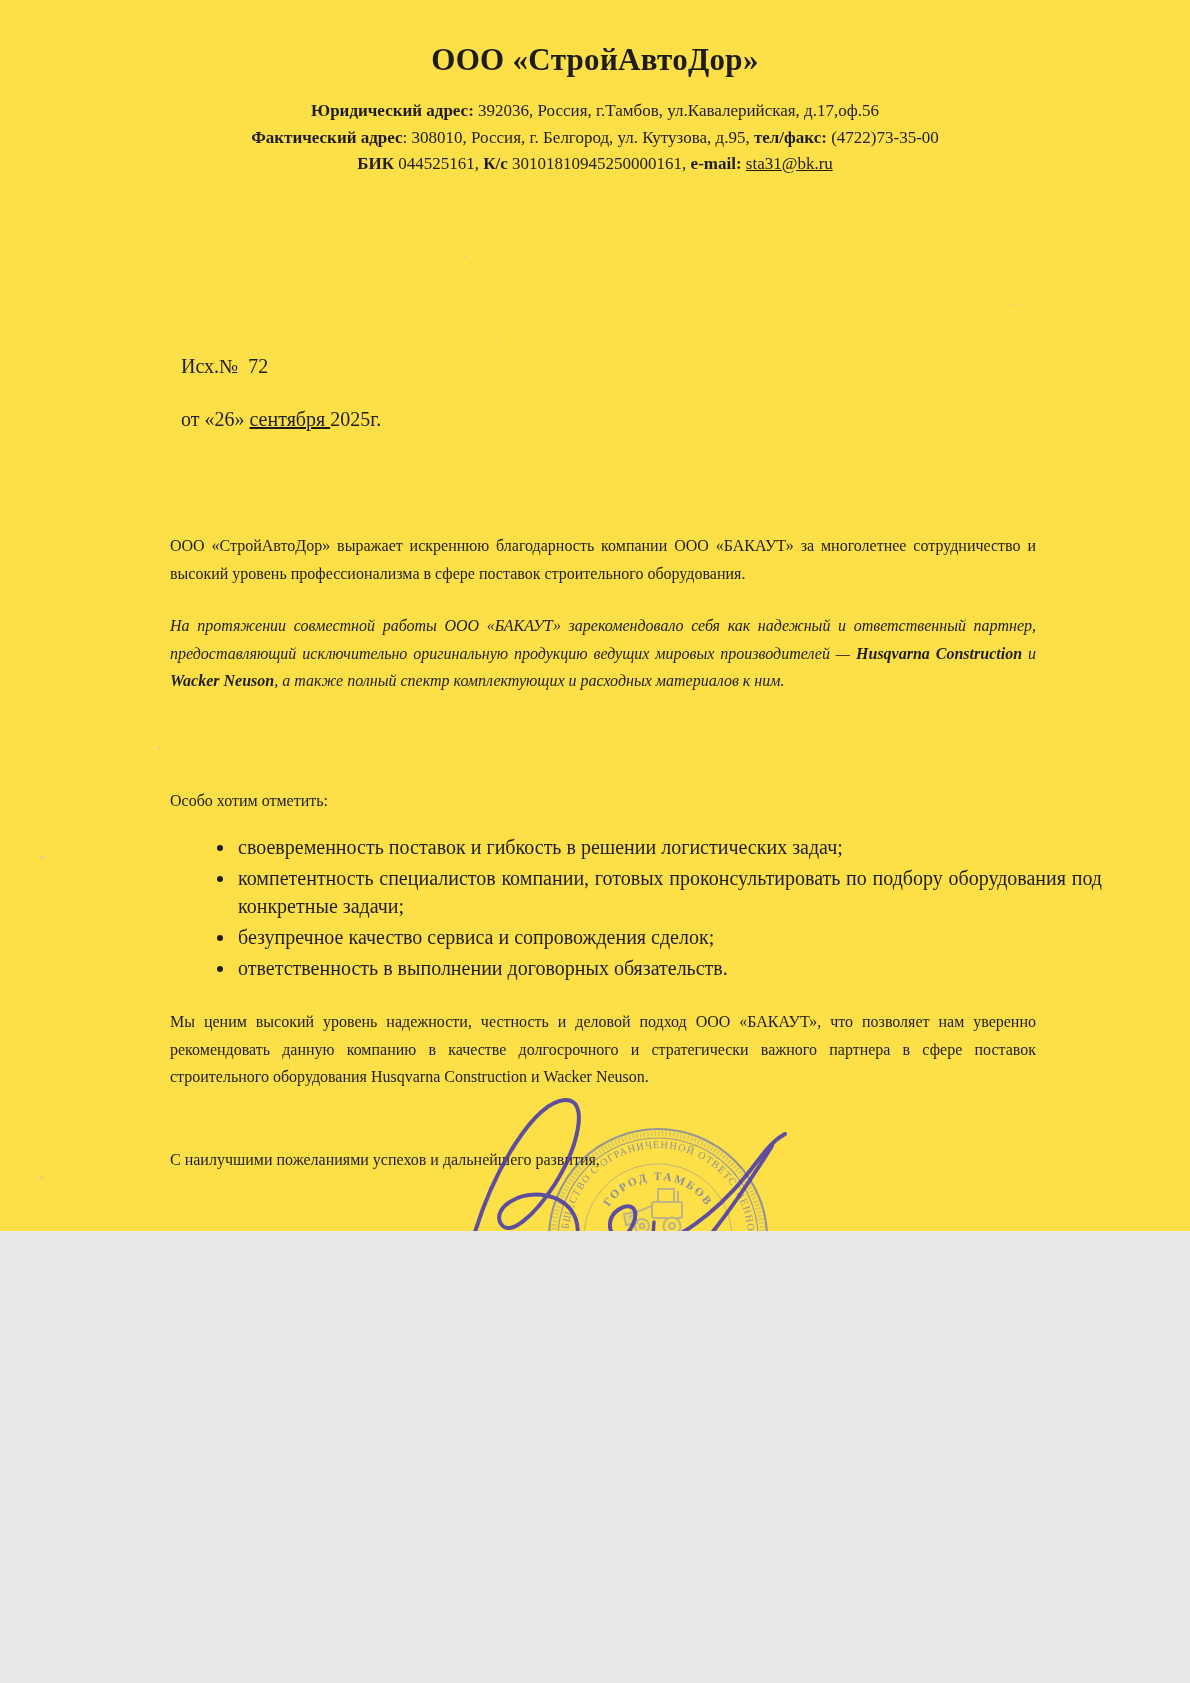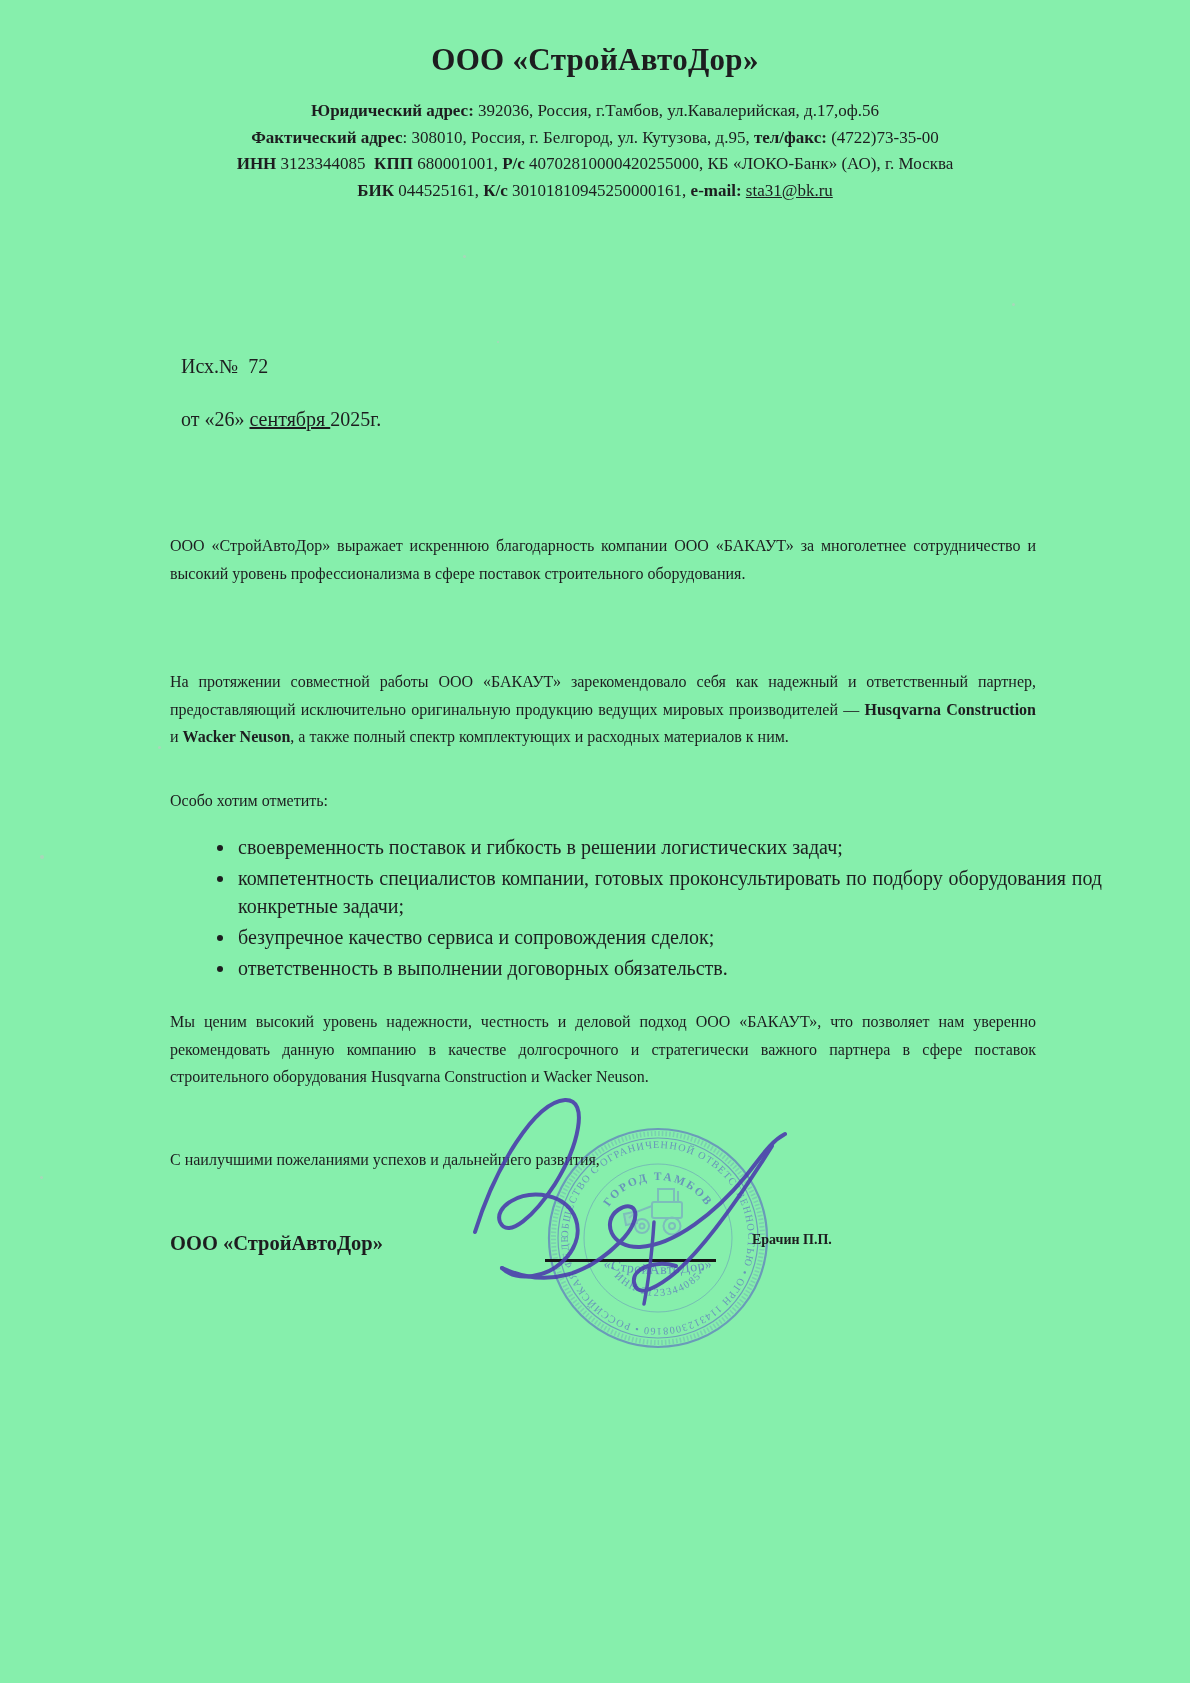--- a/index.html
+++ b/index.html
@@ -1,34 +1,34 @@
 <!DOCTYPE html>
 <html lang="ru"><head>
 <meta charset="utf-8">
 <title>Document</title>
 <style>
   html,body{margin:0;padding:0;background:#e9e9e9;}
   .sheet{
-    position:relative;width:1190px;height:1683px;margin:0 auto;
-    background:#86efac;overflow:hidden;
+    position:relative;width:1190px;height:1231px;margin:0 auto;
+    background:#fde047;overflow:hidden;
     font-family:"Liberation Serif",serif;color:#1d1d1f;
   }
   .header{position:absolute;top:42px;left:0;width:100%;text-align:center;}
   .title{font-size:31px;font-weight:700;letter-spacing:.3px;}
   .info{margin-top:20px;font-size:17px;line-height:26.5px;}
   .info span{white-space:pre-wrap;}
   .b{font-weight:700;}
   .u{text-decoration:underline;}
   .outnum{position:absolute;left:181px;top:355px;font-size:20px;white-space:pre-wrap;}
   .dateline{position:absolute;left:181px;top:408px;font-size:20px;}
   .dateline span{white-space:pre-wrap;}
   .salutation{position:absolute;left:0;top:486px;width:100%;text-align:center;font-size:21px;font-weight:700;z-index:3;}
   .para{position:absolute;left:170px;width:866px;font-size:16px;line-height:27.6px;text-align:justify;z-index:3;}
   #p1{top:532px;}
-  #p2{top:668px;}
+  #p2{top:612px;font-style:italic;}
   #listintro{top:787px;text-align:left;}
   .blist{position:absolute;left:170px;top:834px;width:866px;margin:0;padding:0 0 0 66px;
          font-size:20px;line-height:27.6px;list-style-type:disc;z-index:3;}
   .blist li{margin-bottom:3.5px;text-align:justify;padding-left:2px;}
   #p3{top:1008px;}
   #closing{top:1146px;text-align:left;}
   .sig-company{position:absolute;left:170px;top:1232px;font-size:20.5px;font-weight:700;z-index:3;}
   .signer{position:absolute;left:752px;top:1232px;font-size:14px;font-weight:700;z-index:3;}
   .sigline{position:absolute;left:545px;top:1259px;width:171px;height:3px;background:#161616;z-index:4;}
   .stamp{position:absolute;left:546px;top:1126px;width:224px;height:224px;z-index:2;opacity:.85;}
@@ -38,21 +38,20 @@
 </head>
 <body>
 
 <div class="sheet">
 
   <div class="header">
     <div class="title">ООО «СтройАвтоДор»</div>
     <div class="info">
       <div><span class="b">Юридический адрес:</span><span> 392036, Россия, г.Тамбов, ул.Кавалерийская, д.17,оф.56</span></div>
       <div><span class="b">Фактический адрес</span><span>: 308010, Россия, г. Белгород, ул. Кутузова, д.95, </span><span class="b">тел/факс:</span><span> (4722)73-35-00</span></div>
-      <div><span class="b">ИНН</span><span> 3123344085  </span><span class="b">КПП</span><span> 680001001, </span><span class="b">Р/с</span><span> 40702810000420255000, КБ «ЛОКО-Банк» (АО), г. Москва</span></div>
       <div><span class="b">БИК</span><span> 044525161, </span><span class="b">К/с</span><span> 30101810945250000161, </span><span class="b">e-mail:</span><span> </span><span class="u">sta31@bk.ru</span></div>
     </div>
   </div>
 
   <div class="outnum">Исх.№  72</div>
   <div class="dateline"><span>от «26» </span><span class="u">сентября </span><span>2025г.</span></div>
 
 
   <div class="para" id="p1">ООО «СтройАвтоДор» выражает искреннюю благодарность компании ООО «БАКАУТ» за многолетнее сотрудничество и высокий уровень профессионализма в сфере поставок строительного оборудования.</div>
 

